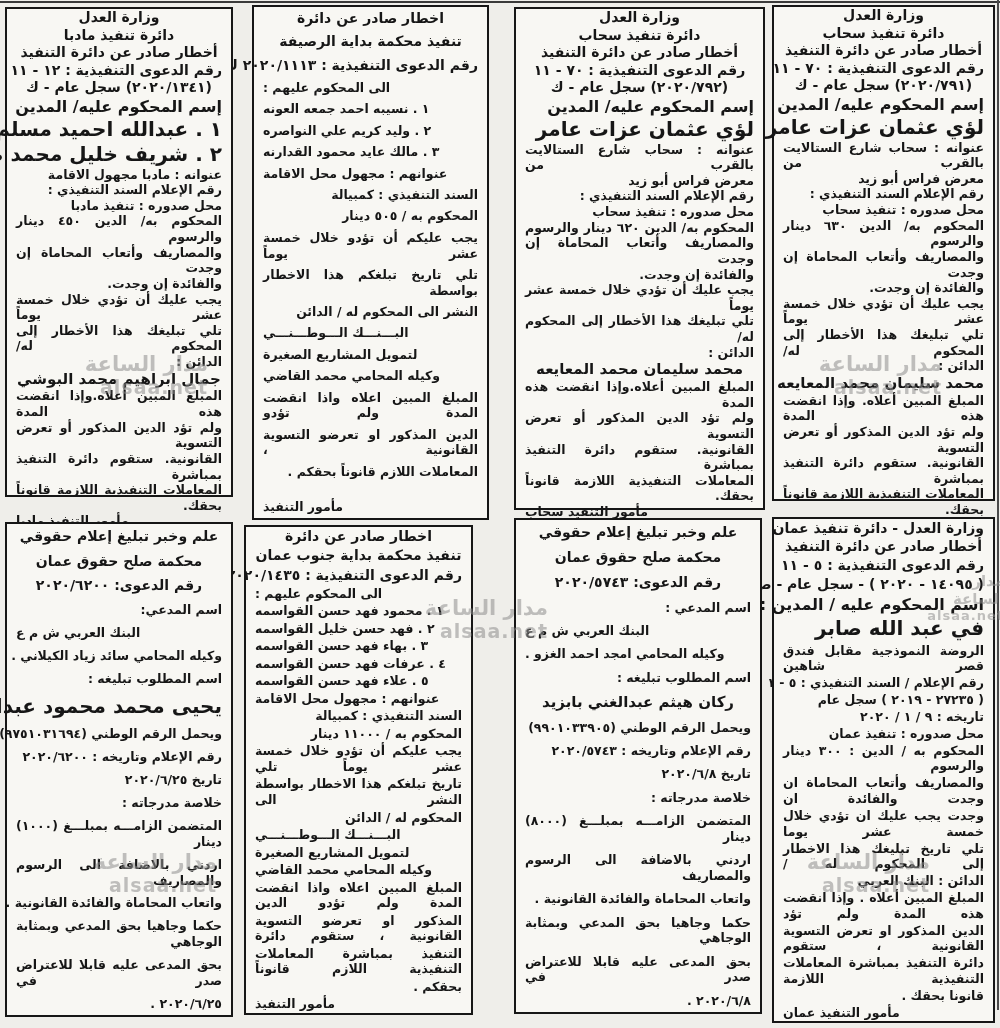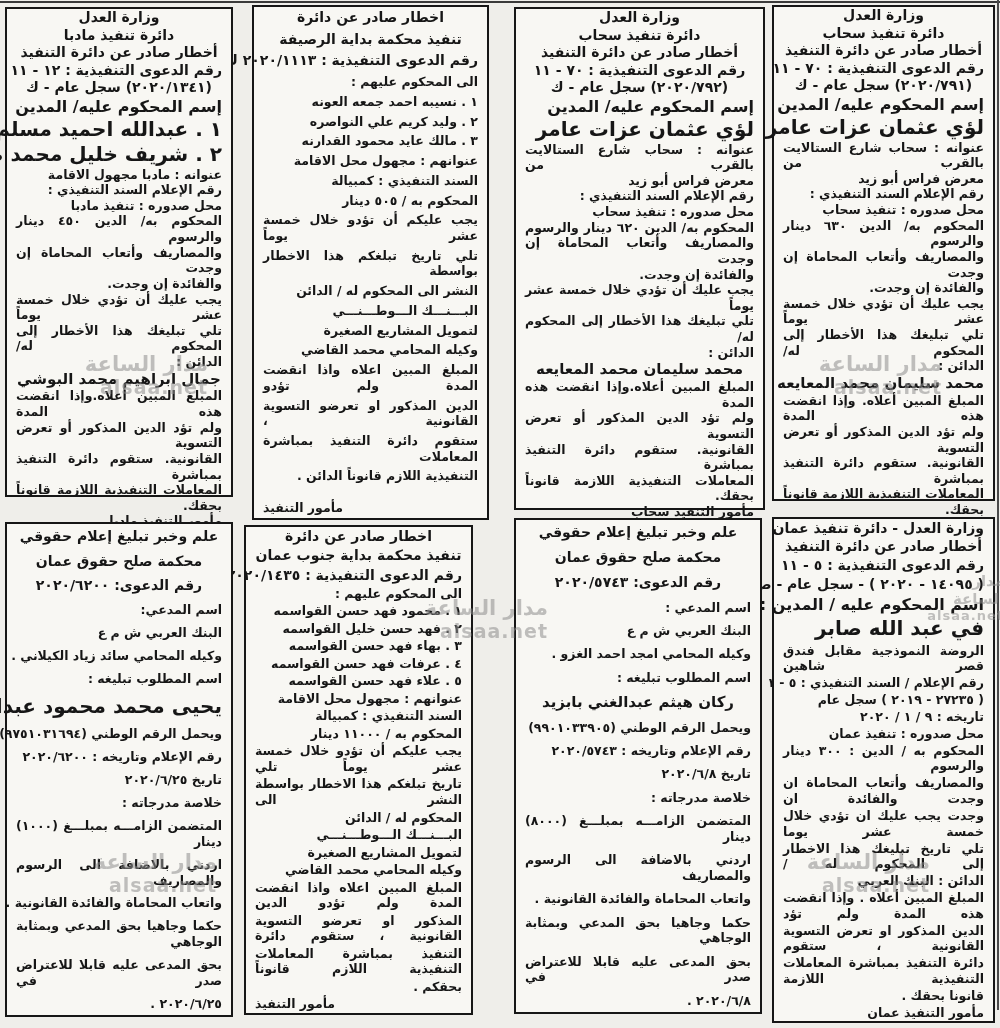--- a/index.html
+++ b/index.html
@@ -26,21 +26,21 @@
   .pos5{left:772px;top:517px;width:223px;height:506px;}
   .pos6{left:514px;top:518px;width:248px;height:496px;}
   .pos7{left:244px;top:525px;width:229px;height:490px;}
   .pos8{left:5px;top:522px;width:228px;height:495px;}
 
   .ln{white-space:nowrap;}
   .h  {text-align:center;font-size:14px;}
   .n  {text-align:center;font-size:15px;}
   .nr {text-align:right;font-size:20px;}
   .r  {text-align:right;}
-  .c  {text-align:right;}
+  .c  {text-align:left;}
   .l  {text-align:left;}
   .j  {text-align:justify;text-align-last:justify;white-space:normal;}
   .lbl{text-align:right;font-size:16px;}
   .sp {height:8px;}
 
   .wm{
     position:absolute;z-index:5;text-align:right;
     color:#8f8f8f;opacity:.55;font-weight:700;pointer-events:none;
     direction:rtl;
   }
@@ -124,22 +124,21 @@
       <div class="ln r">السند التنفيذي : كمبيالة</div>
       <div class="ln r">المحكوم به / ٥٠٥ دينار</div>
       <div class="ln j">يجب عليكم أن تؤدو خلال خمسة عشر يوماً</div>
       <div class="ln j">تلي تاريخ تبلغكم هذا الاخطار بواسطة</div>
       <div class="ln r">النشر الى المحكوم له / الدائن</div>
       <div class="ln c">البـــنـــك الـــوطـــنـــي</div>
       <div class="ln c">لتمويل المشاريع الصغيرة</div>
       <div class="ln c">وكيله المحامي محمد القاضي</div>
       <div class="ln j">المبلغ المبين اعلاه واذا انقضت المدة ولم تؤدو</div>
       <div class="ln j">الدين المذكور او تعرضو التسوية القانونية ،</div>
-      <div class="ln j">ستقوم دائرة التنفيذ بمباشرة المعاملات</div>
-      <div class="ln r">التنفيذية اللازم قانوناً الدائن .</div>
+      <div class="ln r">المعاملات اللازم قانوناً بحقكم .</div>
       <div class="ln sp"></div>
       <div class="ln l">مأمور التنفيذ</div>
     </section>
   <section class="notice pos4">
       <div class="ln h">وزارة العدل</div>
       <div class="ln h">دائرة تنفيذ مادبا</div>
       <div class="ln h">أخطار صادر عن دائرة التنفيذ</div>
       <div class="ln h">رقم الدعوى التنفيذية : ١٢ - ١١</div>
       <div class="ln h">(٢٠٢٠/١٣٤١) سجل عام - ك</div>
       <div class="ln lbl">إسم المحكوم عليه/ المدين</div>

